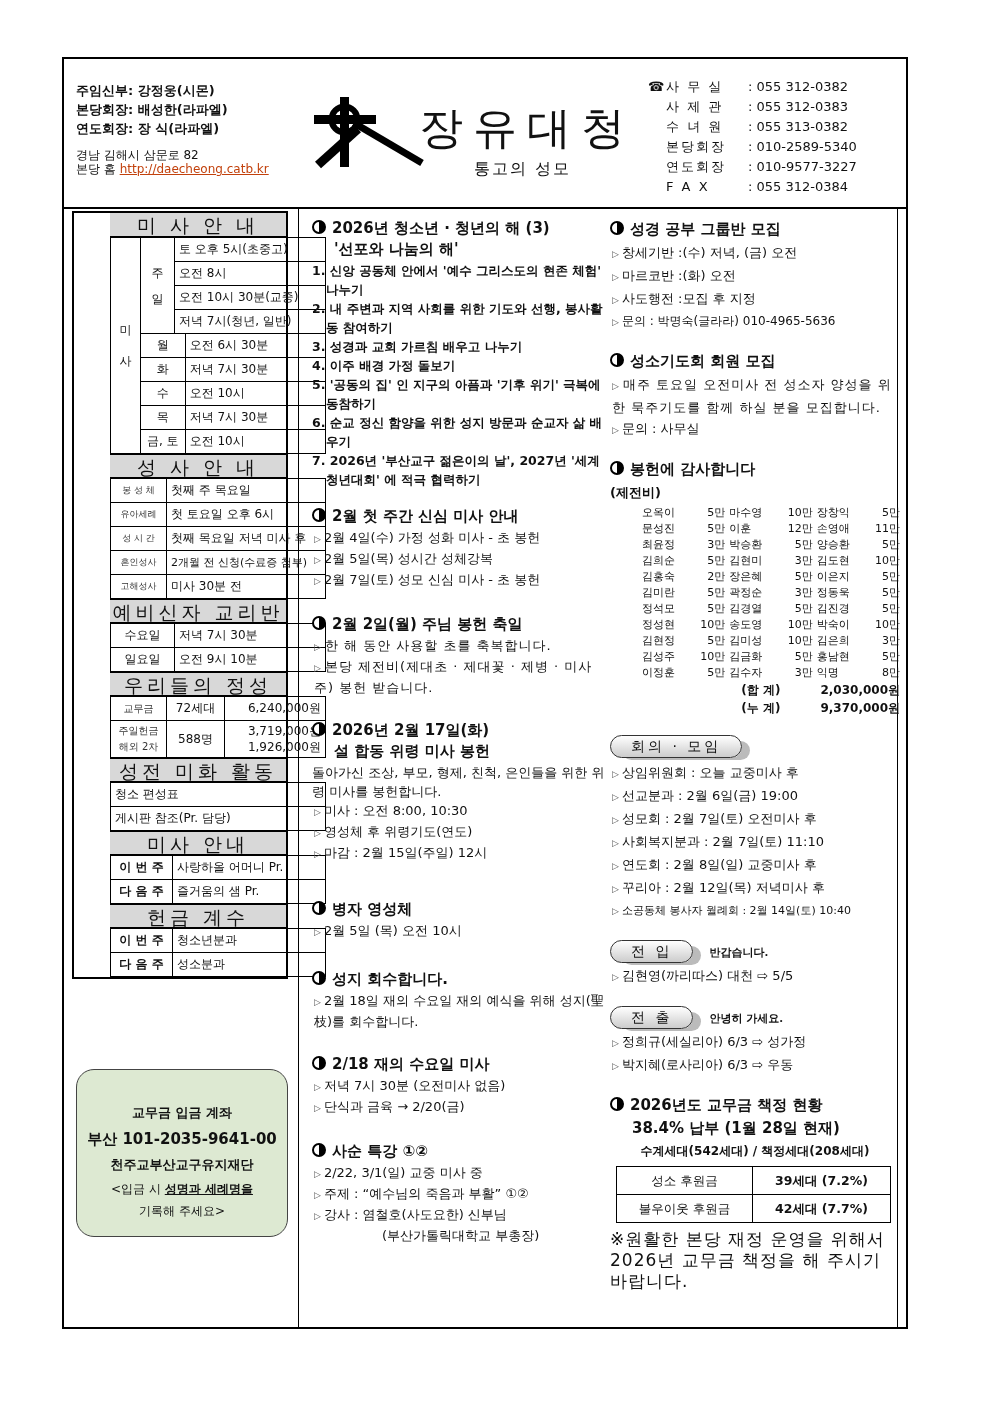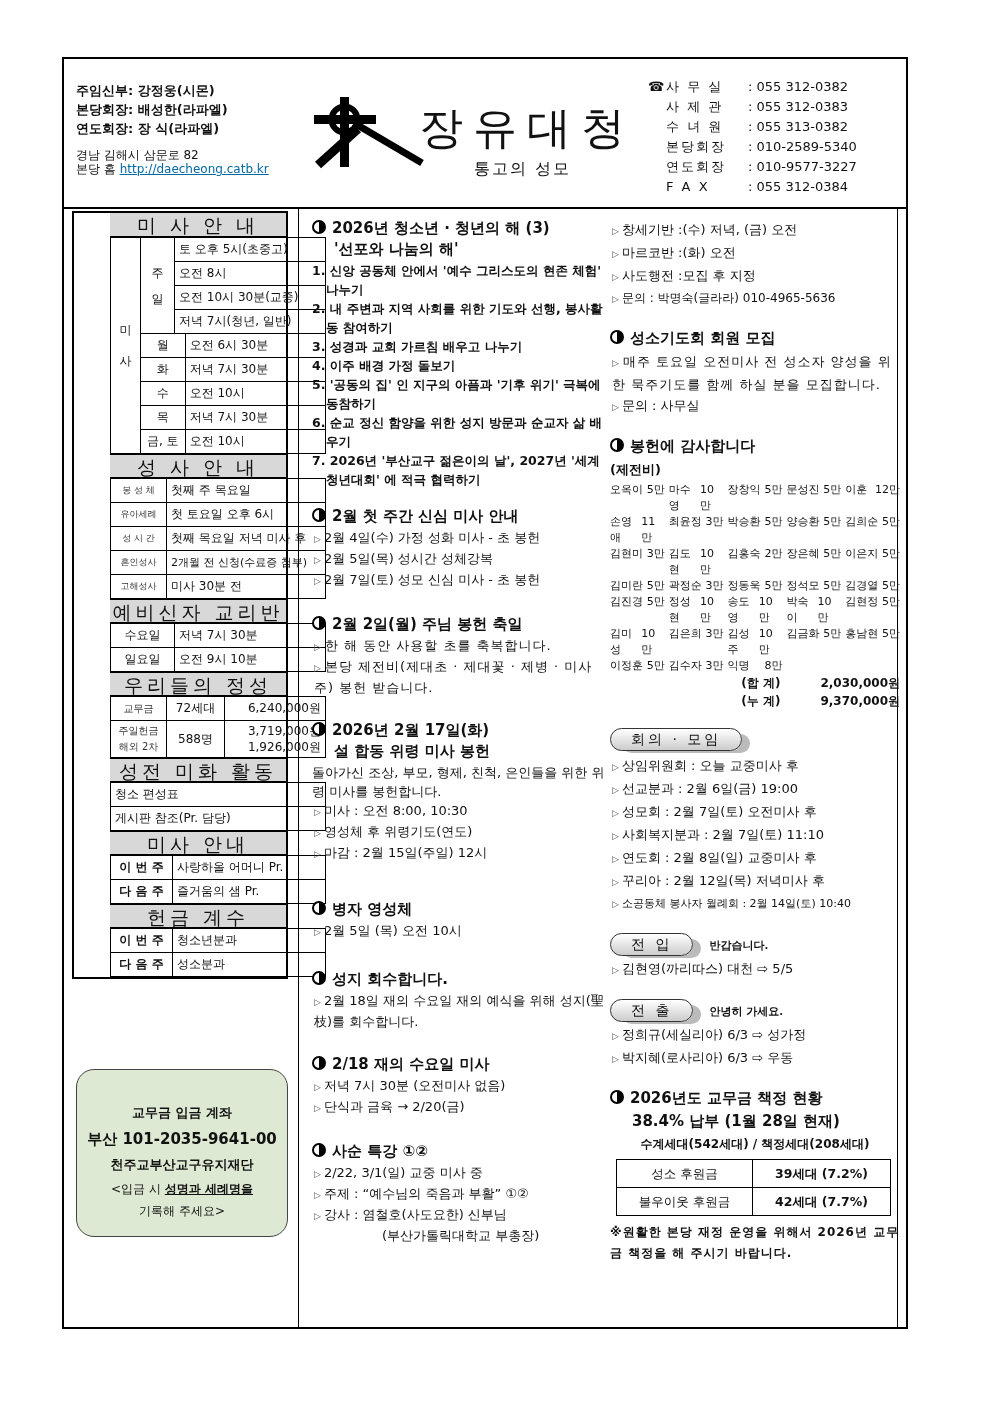--- a/index.html
+++ b/index.html
@@ -2,21 +2,21 @@
 <html><head>
 <meta charset="utf-8">
 <style>
   * { box-sizing: border-box; margin: 0; padding: 0; }
   body { width: 992px; height: 1403px; background: #fff; font-family: "DejaVu Sans", sans-serif; color: #111; position: relative; overflow: hidden; }
   .page { position: absolute; left: 62px; top: 57px; width: 846px; height: 1272px; border: 2px solid #000; }
   .header { position: absolute; left: 0; top: 0; width: 842px; height: 150px; border-bottom: 2px solid #000; }
   .hdr-left { position: absolute; left: 12px; top: 22px; font-size: 13px; line-height: 19px; }
   .hdr-left .bold { font-weight: bold; }
   .hdr-left .addr { margin-top: 10px; font-size: 12px; line-height: 14px; }
-  .hdr-left a { color: #0369a1; text-decoration: underline; }
+  .hdr-left a { color: #c2410c; text-decoration: underline; }
   .logo { position: absolute; left: 250px; top: 38px; width: 110px; height: 80px; }
   .title { position: absolute; left: 355px; top: 40px; font-family: "DejaVu Serif", serif; font-size: 44px; letter-spacing: 10px; }
   .subtitle { position: absolute; left: 410px; top: 100px; font-family: "DejaVu Serif", serif; font-size: 16px; letter-spacing: 2px; }
   .contacts { position: absolute; left: 584px; top: 18px; font-size: 13px; line-height: 20px; }
   .contacts .row { display: flex; }
   .contacts .lbl { width: 82px; letter-spacing: 2px; }
   .contacts .tel { width: 18px; }
   .col-left { position: absolute; left: 8px; top: 152px; width: 216px; }
   .vline1 { position: absolute; left: 234px; top: 150px; width: 1px; height: 1120px; background: #000; }
   .vline2 { position: absolute; right: 8px; top: 150px; width: 1px; height: 1120px; background: #000; }
@@ -34,21 +34,21 @@
   .col-right { position: absolute; left: 546px; top: 160px; width: 290px; font-size: 13px; line-height: 21px; }
   .h { font-weight: bold; font-size: 15px; margin-bottom: 2px; }
   .h .ic { display: inline-block; width: 14px; height: 14px; border: 2px solid #000; border-radius: 50%; background: linear-gradient(90deg, #fff 50%, #000 50%); vertical-align: -1px; margin-right: 6px; }
   .sec { margin-bottom: 18px; }
   .li { padding-left: 2px; }
   .li .tri { font-size: 9px; color: #555; margin-right: 3px; }
   .num { padding-left: 14px; text-indent: -14px; font-weight: bold; font-size: 12.5px; }
   .indent { padding-left: 22px; }
   .pill { display: inline-block; border: 1px solid #333; border-radius: 14px; background: linear-gradient(#fff, #ccc); padding: 0 20px; font-size: 14px; letter-spacing: 3px; box-shadow: 10px 4px 0 -2px #bbb; }
   .script { font-weight: bold; font-size: 11px; margin-left: 16px; font-family: "DejaVu Serif", serif; }
-  .donors { font-size: 11px; line-height: 16px; display: grid; grid-template-columns: repeat(5, 1fr); column-gap: 4px; margin-top: 2px; }
+  .donors { font-size: 11px; line-height: 16px; display: grid; grid-template-columns: repeat(3, 1fr); column-gap: 4px; margin-top: 2px; margin-left: 32px; }
   .donors span { display: flex; justify-content: space-between; }
   .totals { font-weight: bold; font-size: 12px; text-align: right; line-height: 18px; }
   .totals .r { display: flex; justify-content: flex-end; gap: 40px; }
   table.stat { width: 275px; border-collapse: collapse; margin: 4px 0 6px 6px; font-size: 12.5px; }
   table.stat td { border: 1px solid #000; height: 28px; text-align: center; }
 </style>
 </head>
 <body>
 
 <div class="page">
@@ -313,20 +313,21 @@
       <div class="h"><span class="ic"></span><span>사순 특강 ①②</span></div>
       <div class="li"><span class="tri">▷</span><span>2/22, 3/1(일) 교중 미사 중</span></div>
       <div class="li"><span class="tri">▷</span><span>주제 : “예수님의 죽음과 부활” ①②</span></div>
       <div class="li"><span class="tri">▷</span><span>강사 : 염철호(사도요한) 신부님</span></div>
       <div style="padding-left:70px">(부산가톨릭대학교 부총장)</div>
     </div>
   </div>
 
   <div class="col-right">
     <div class="sec">
+      <div class="h"><span class="ic"></span><span>성경 공부 그룹반 모집</span></div>
       <div class="li"><span class="tri">▷</span><span>창세기반 :(수) 저녁, (금) 오전</span></div>
       <div class="li"><span class="tri">▷</span><span>마르코반 :(화) 오전</span></div>
       <div class="li"><span class="tri">▷</span><span>사도행전 :모집 후 지정</span></div>
       <div class="li" style="font-size:12px"><span class="tri">▷</span><span>문의 : 박명숙(글라라) 010-4965-5636</span></div>
     </div>
     <div class="sec">
       <div class="h"><span class="ic"></span><span>성소기도회 회원 모집</span></div>
       <div class="li" style="letter-spacing:1px"><span class="tri">▷</span><span>매주 토요일 오전미사 전 성소자 양성을 위한 묵주기도를 함께 하실 분을 모집합니다.</span></div>
       <div class="li"><span class="tri">▷</span><span>문의 : 사무실</span></div>
     </div>
@@ -506,16 +507,16 @@
             <tr>
               <td>성소 후원금</td>
               <td style="font-weight:bold">39세대 (7.2%)</td>
             </tr>
         <tr>
               <td>불우이웃 후원금</td>
               <td style="font-weight:bold">42세대 (7.7%)</td>
             </tr>
       </tbody>
         </table>
-      <div style="font-weight:bold;font-size:12px;letter-spacing:1px">※원활한 본당 재정 운영을 위해서 2026년 교무금 책정을 해 주시기 바랍니다.</div>
+      <div style="font-weight:normal;font-size:17px;letter-spacing:1px">※원활한 본당 재정 운영을 위해서 2026년 교무금 책정을 해 주시기 바랍니다.</div>
     </div>
   </div>
 </div>
 
 </body></html>

